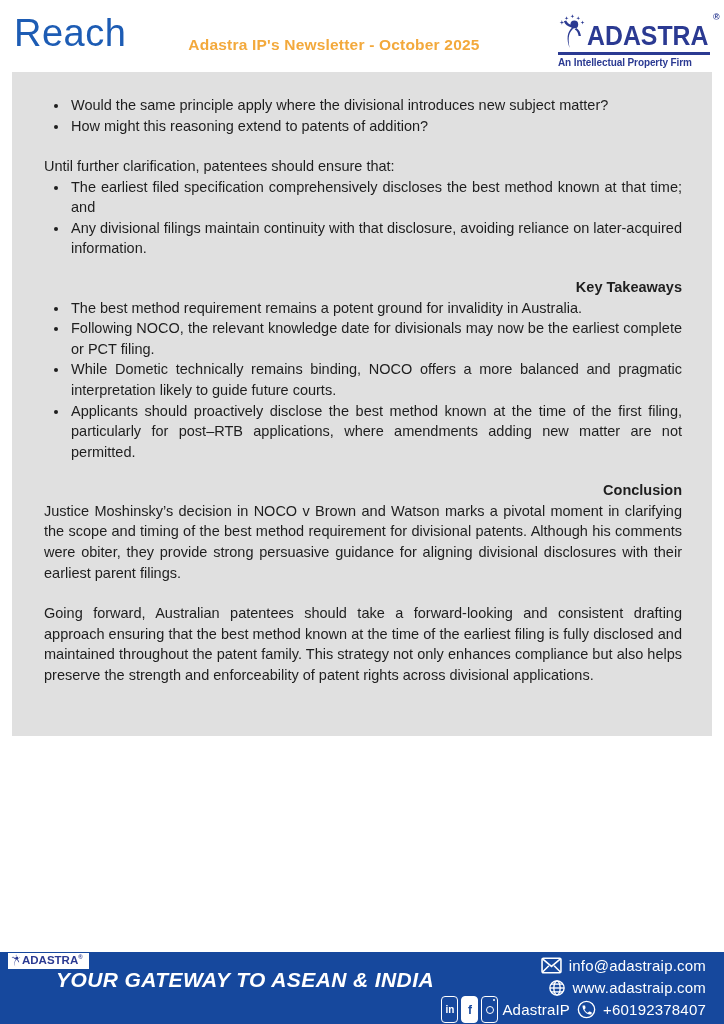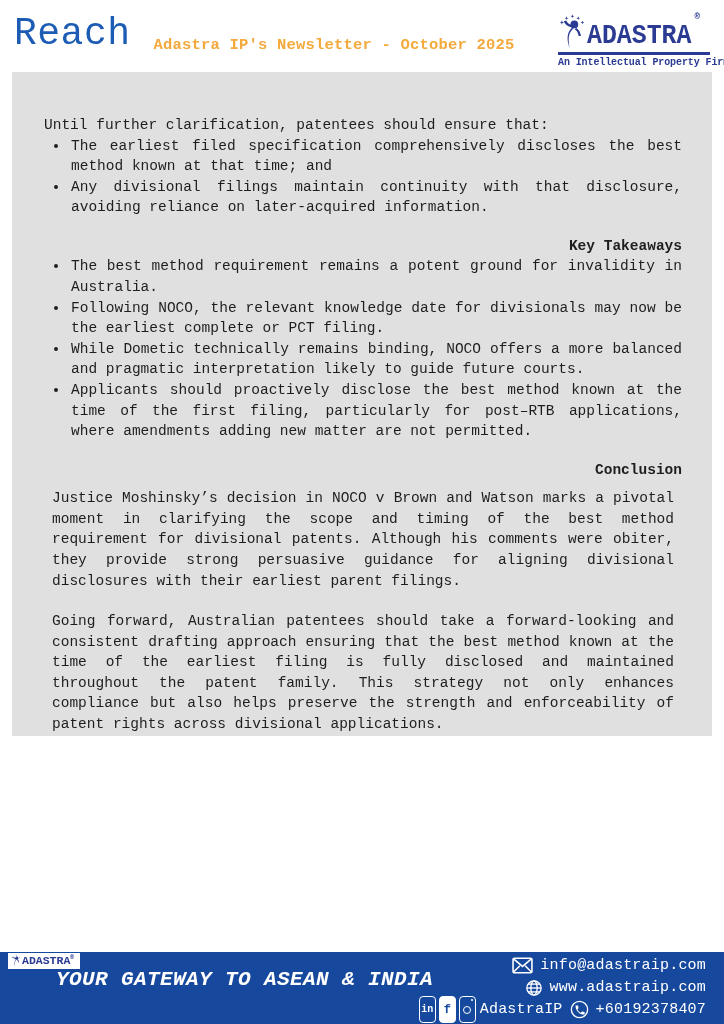--- a/index.html
+++ b/index.html
@@ -6,21 +6,20 @@
   html, body { background: #ffffff; }
   body { font-family: "Liberation Sans", sans-serif; }
 
   .page {
     position: relative;
     width: 724px;
     height: 1024px;
     margin: 0 auto;
     background: #ffffff;
     overflow: hidden;
-    font-family: Liberation Mono, monospace;
   }
 
   
   .header { position: relative; height: 72px; }
 
   .brand {
     position: absolute;
     left: 14px; top: 12px;
     font-size: 38px;
     font-weight: 500;
@@ -69,21 +68,21 @@
     padding: 23px 30px 0 32px;
     font-size: 14.5px;
     line-height: 1.42;
     color: #1e1e1e;
     text-align: justify;
   }
   .content-box ul { margin: 0; padding-left: 25px; list-style: disc; }
   .content-box li { padding-left: 2px; }
   .intro-line { margin-top: 20px; }
   .section-heading { font-size: 14.5px; font-weight: 700; margin-top: 18px; text-align: right; }
-  .para { margin: 8px; }
+  .para { margin: 0; }
   .para + .para { margin-top: 20px; }
 
   
   .footer {
     position: absolute;
     left: 0; right: 0; bottom: 0;
     height: 72px;
     background: #16489d;
     color: #ffffff;
   }
@@ -171,20 +170,24 @@
         <span class="logo-text">ADASTRA</span>
         <span class="logo-reg">®</span>
       </div>
       <div class="logo-rule"></div>
       <div class="logo-tagline">An Intellectual Property Firm</div>
     </div>
   </div>
 
   <div class="content-box">
 
+    <ul>
+      <li>Would the same principle apply where the divisional introduces new subject matter?</li>
+      <li>How might this reasoning extend to patents of addition?</li>
+    </ul>
 
     <div class="intro-line">Until further clarification, patentees should ensure that:</div>
 
     <ul>
       <li>The earliest filed specification comprehensively discloses the best method known at that time; and</li>
       <li>Any divisional filings maintain continuity with that disclosure, avoiding reliance on later-acquired information.</li>
     </ul>
 
     <div class="section-heading">Key Takeaways</div>
 

